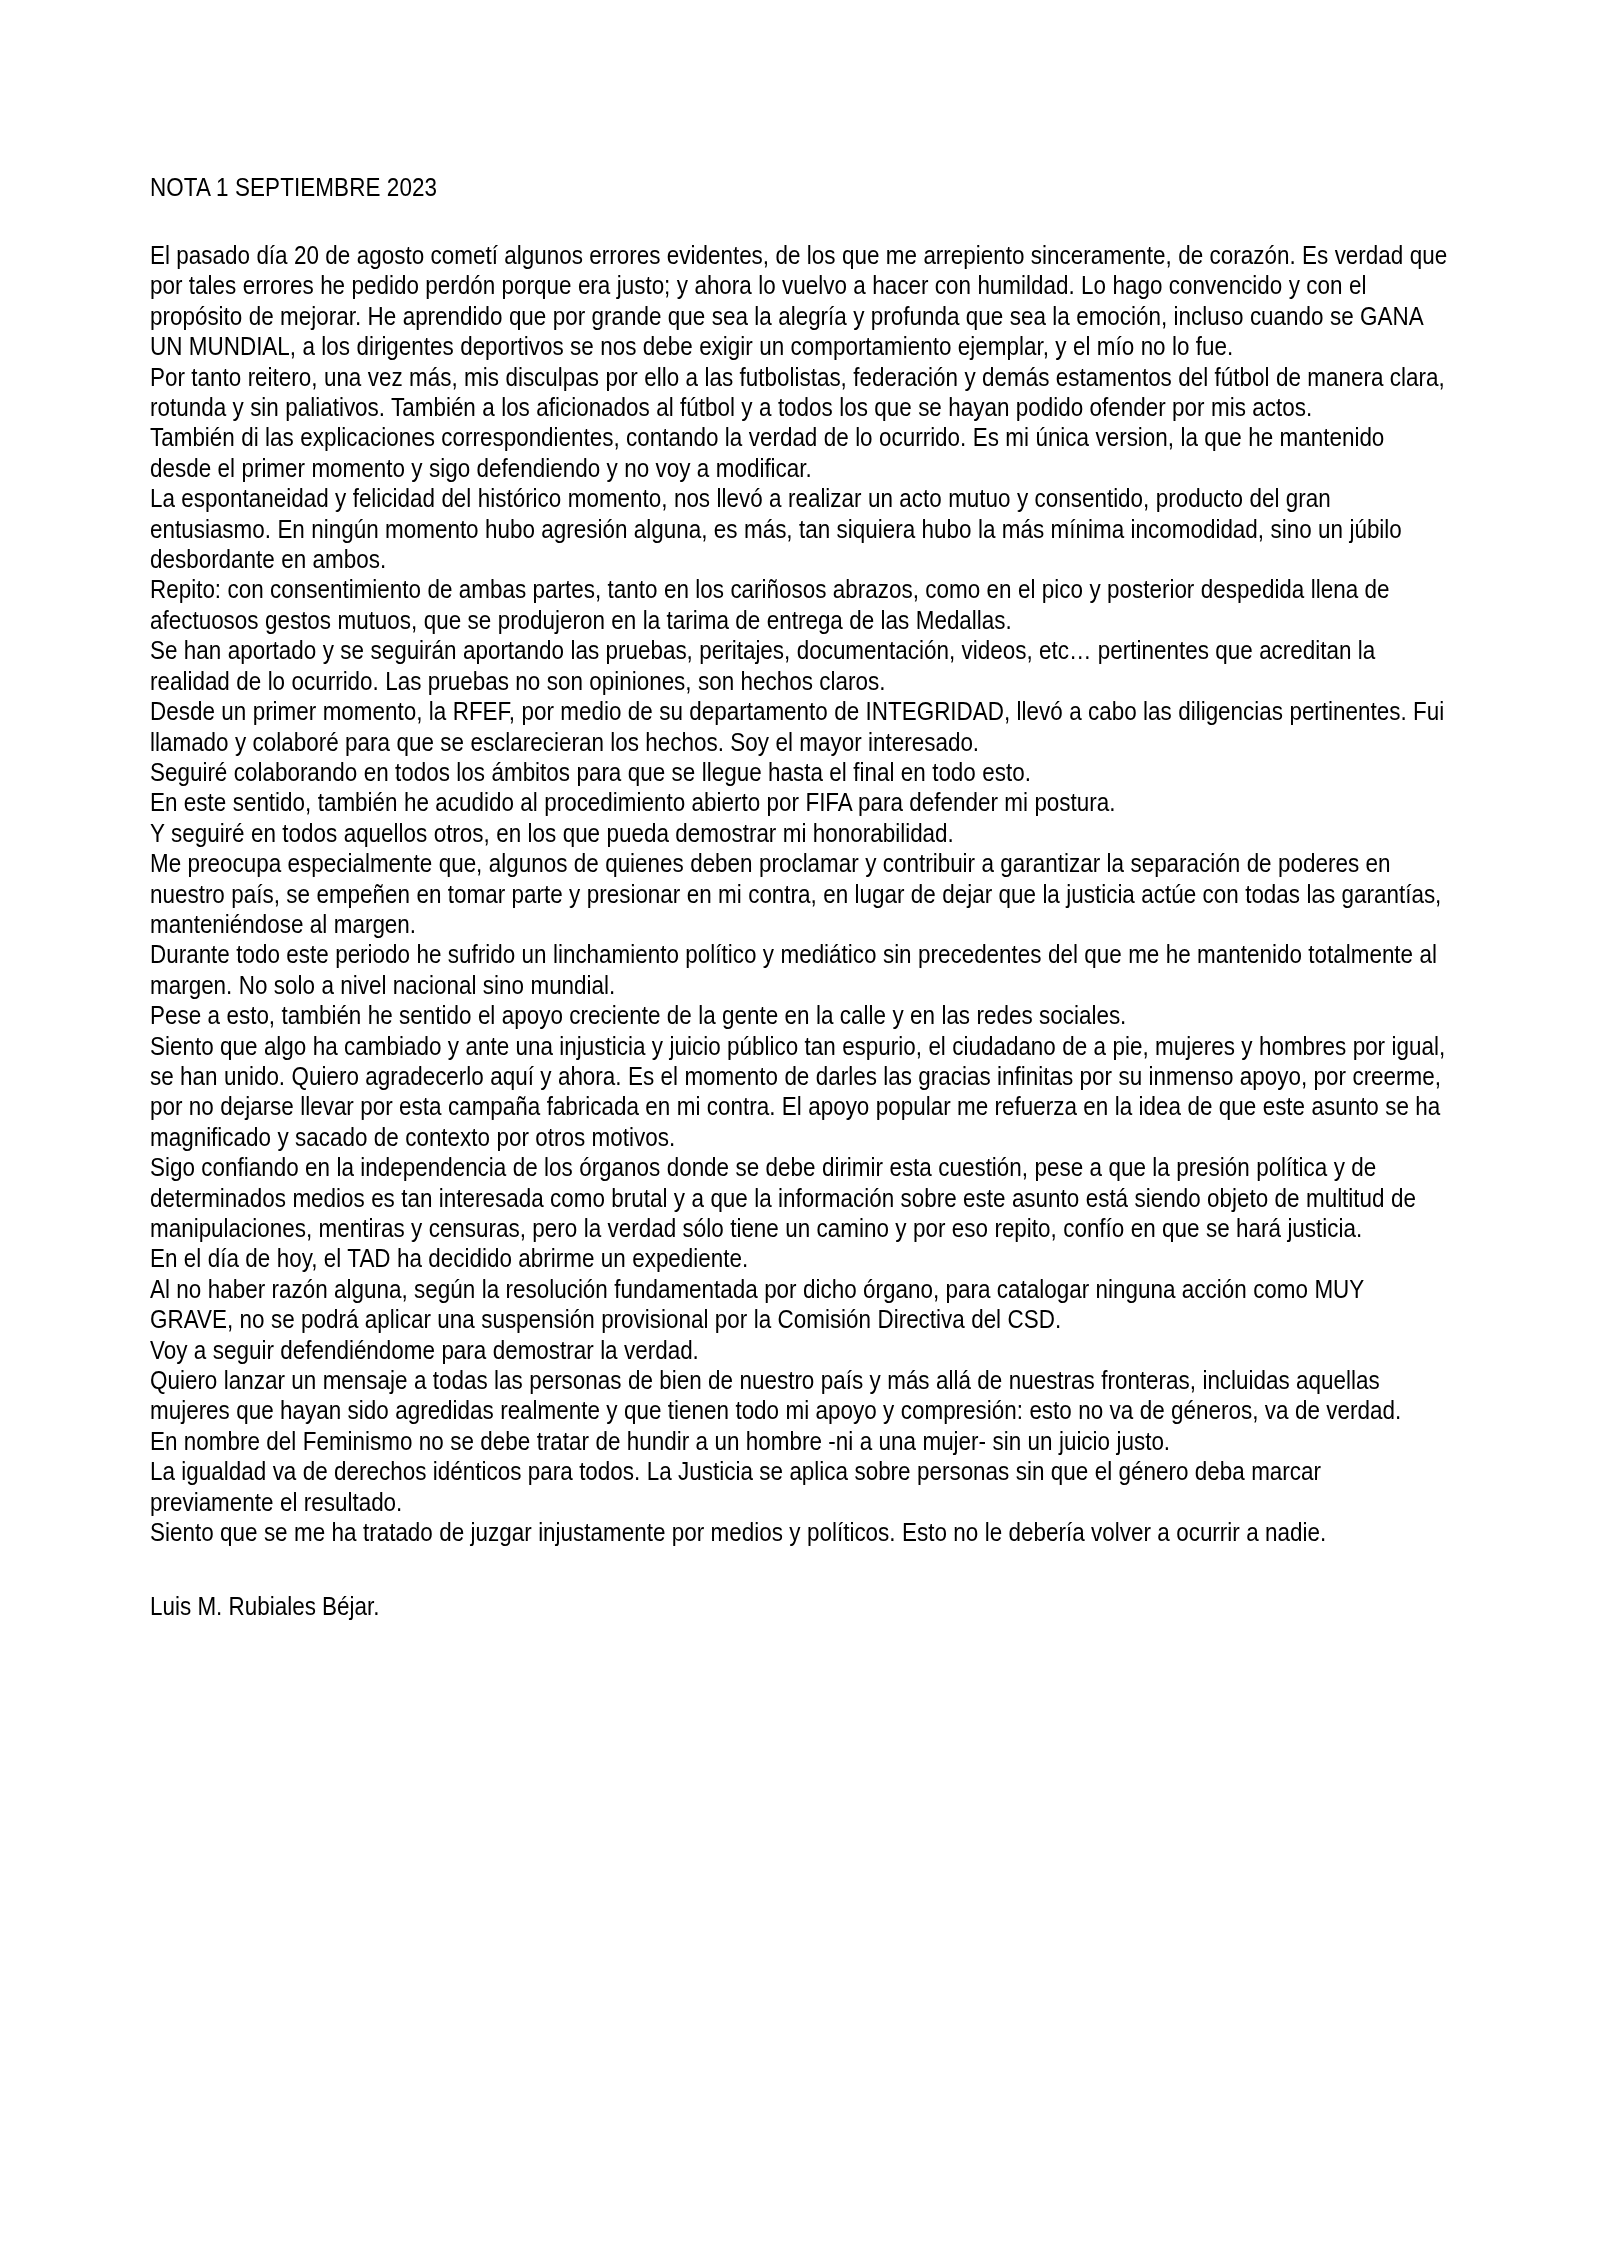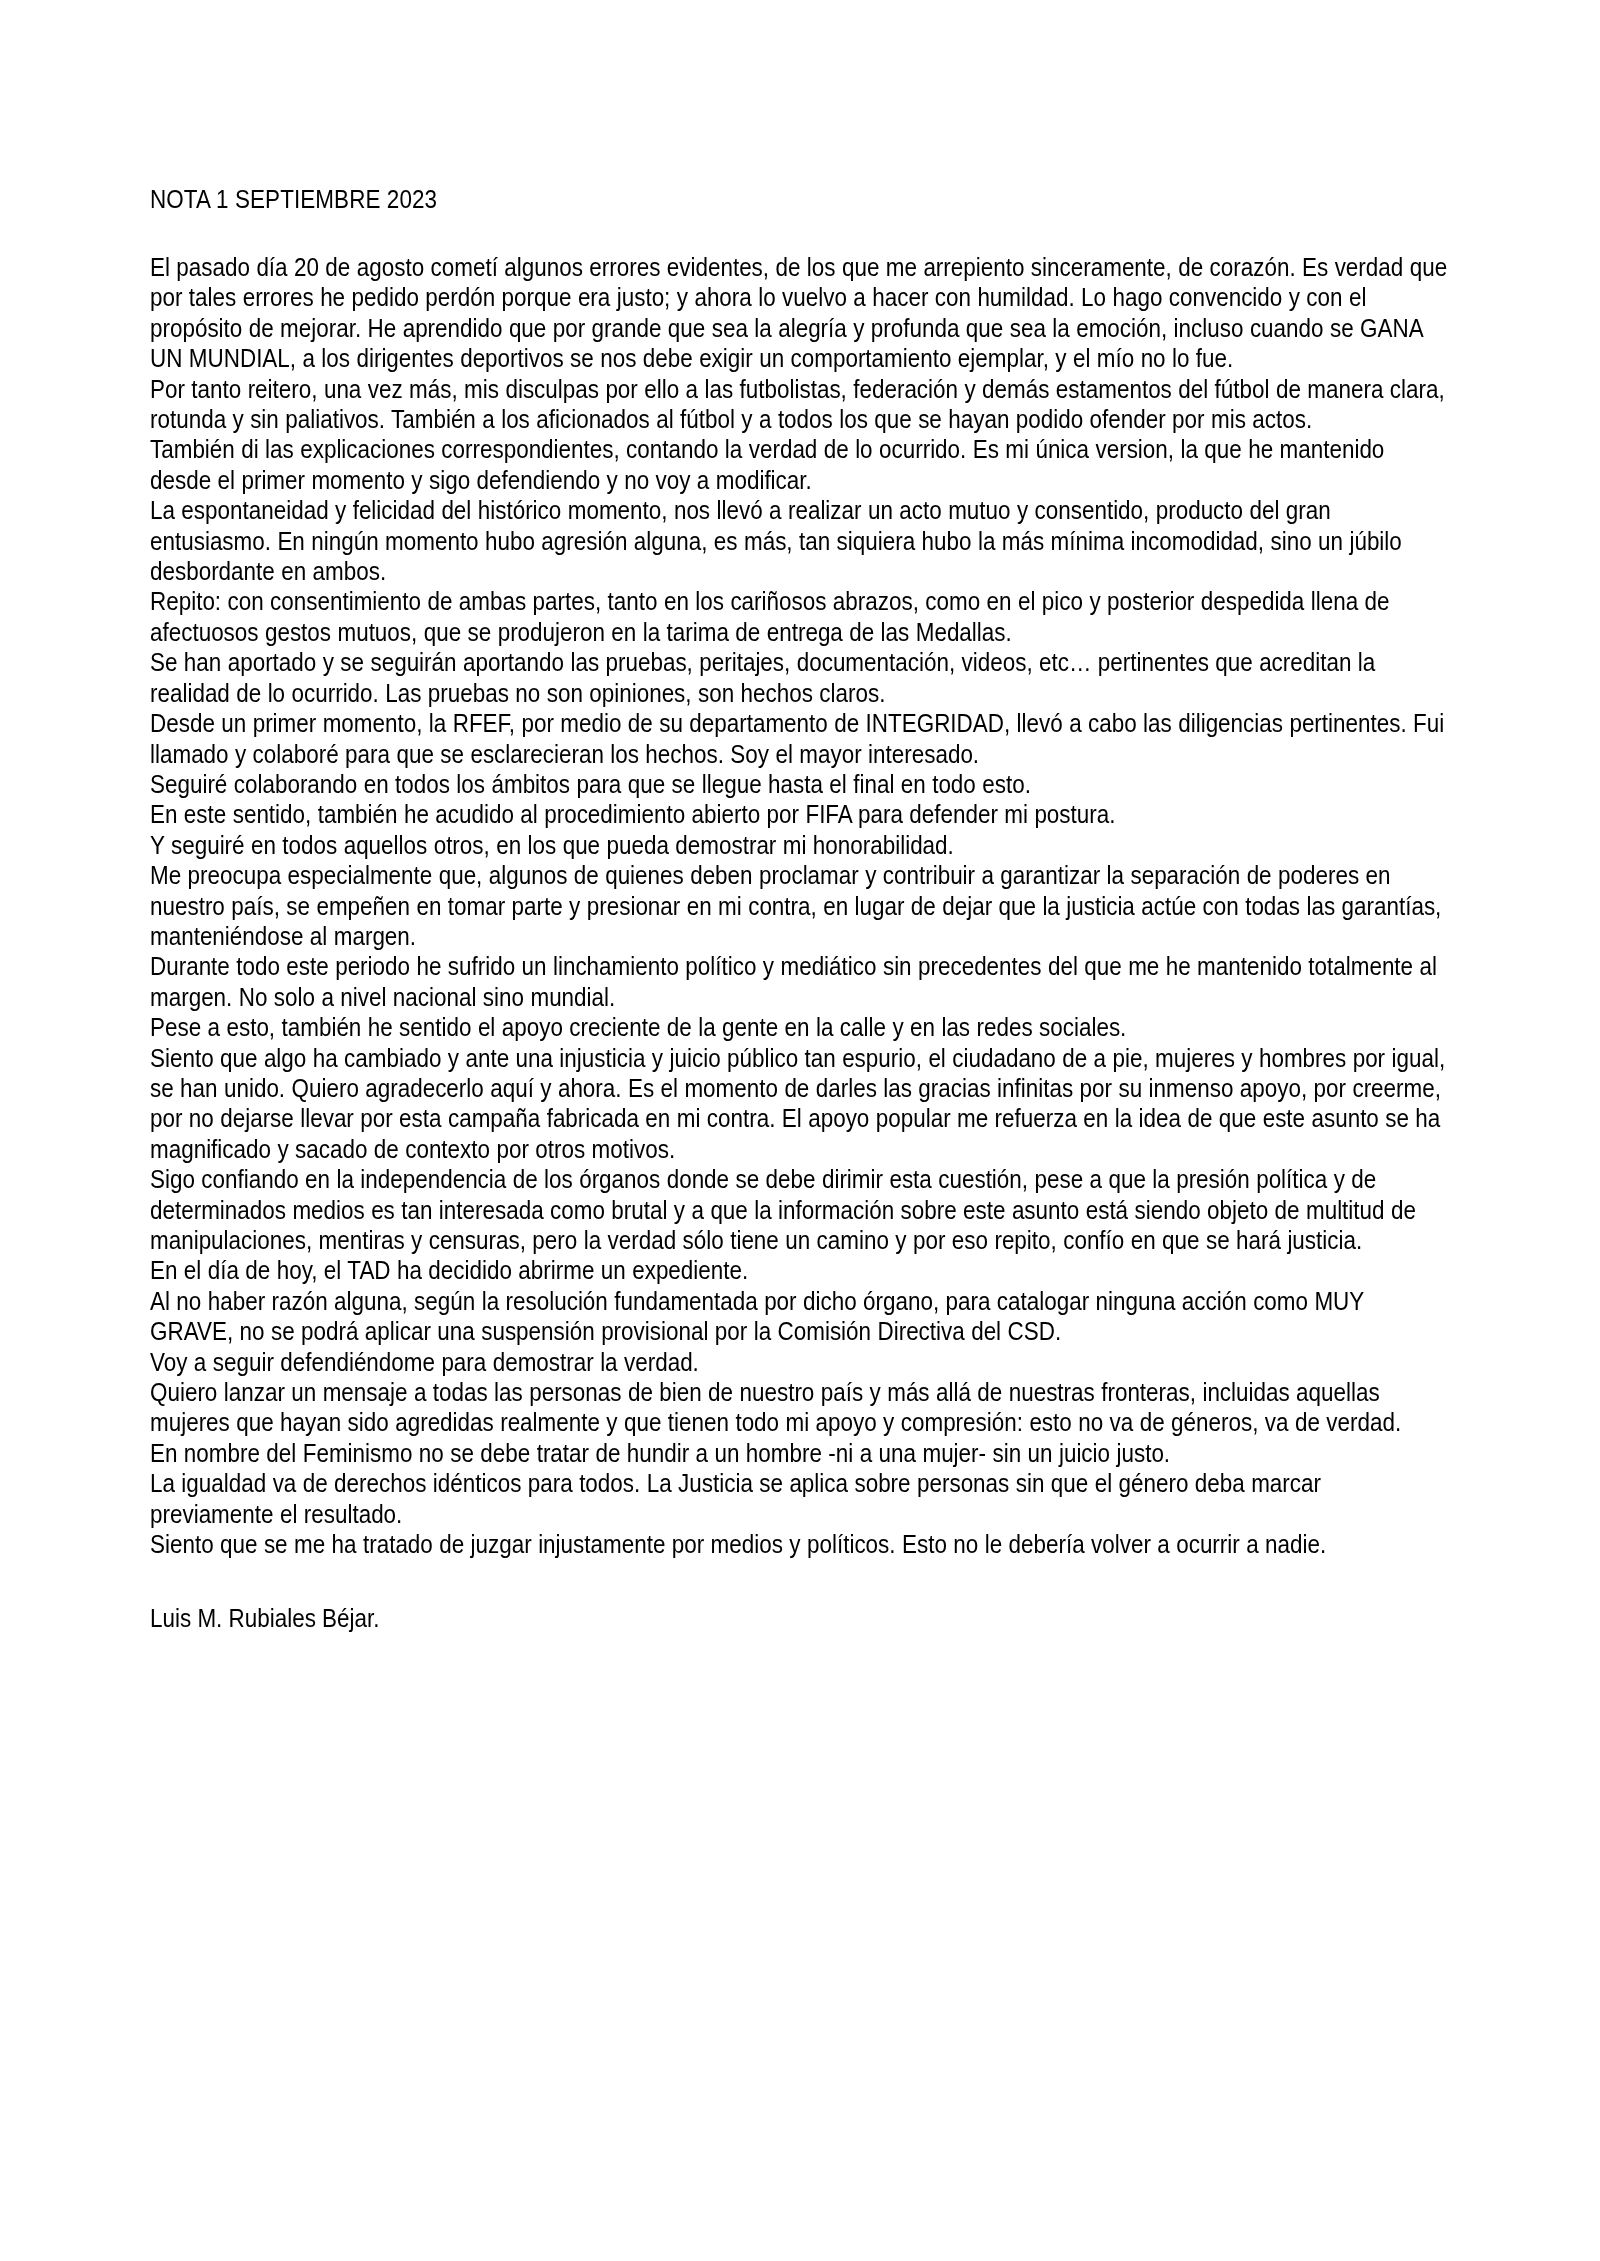--- a/index.html
+++ b/index.html
@@ -23,21 +23,21 @@
     left: 0;
     top: 0;
     width: 1600px;
     height: 2261px;
     background: #ffffff;
   }
 
   #sheet {
     position: absolute;
     left: 150px;
-    top: 182px;
+    top: 170px;
     width: 1300px;
   }
 
   
   .doc-title {
     font-size: 25.5px;
     line-height: 34px;
     letter-spacing: 0.1px;
     margin: 0 0 0 0;
     white-space: nowrap;

